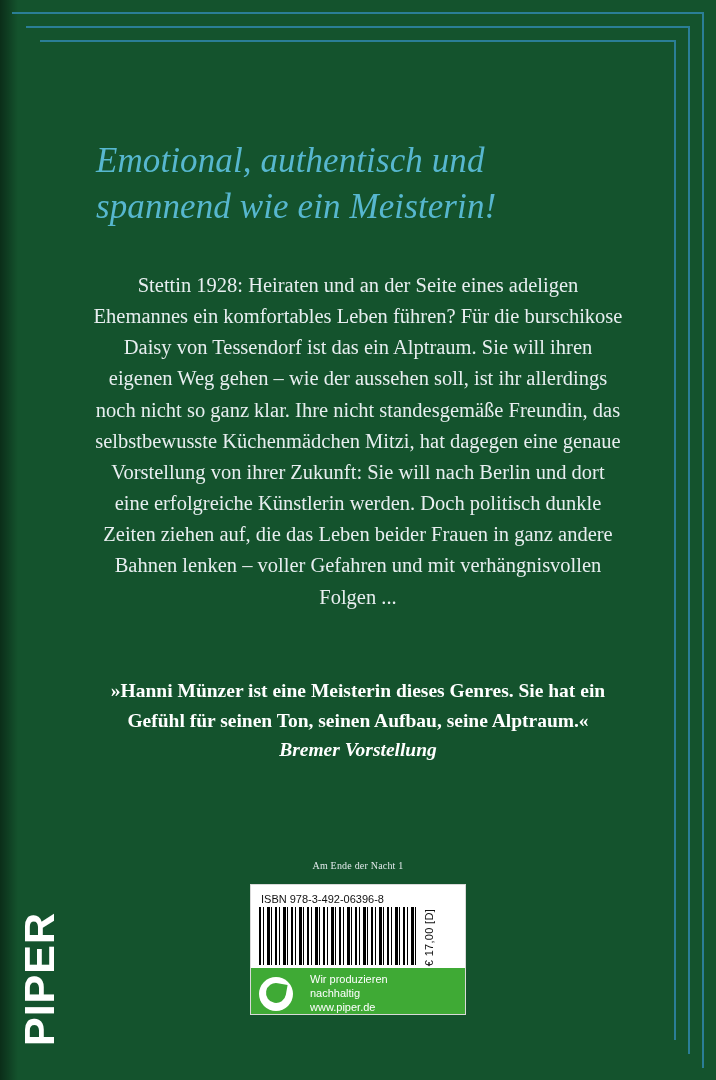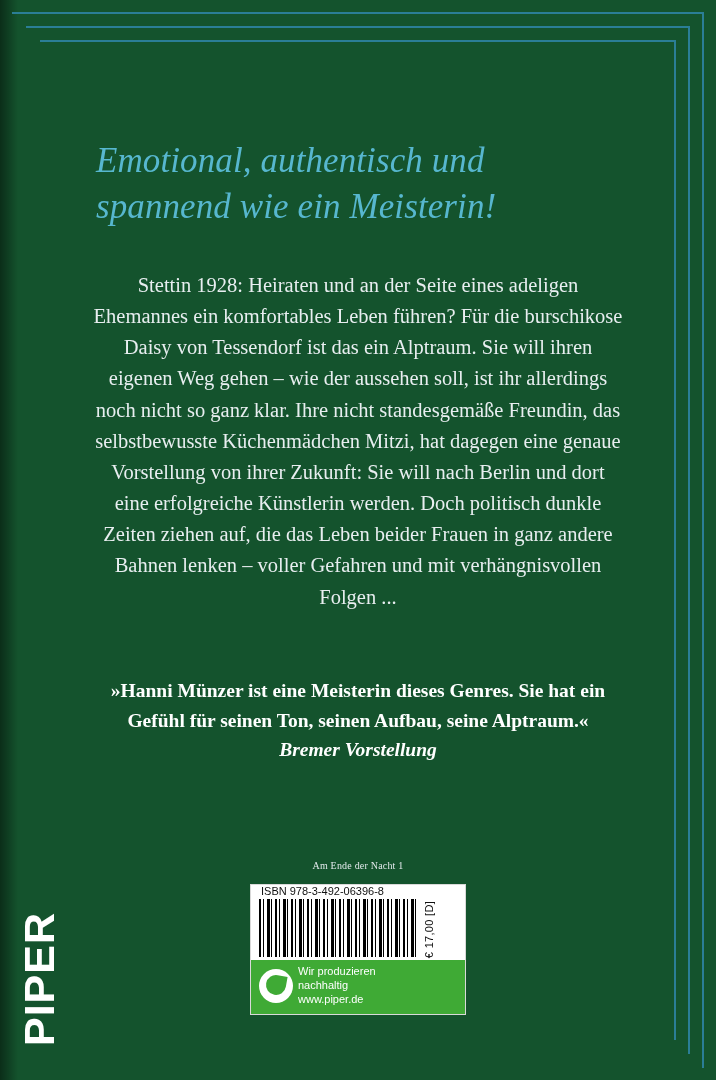--- a/index.html
+++ b/index.html
@@ -145,21 +145,21 @@
     width: 216px;
     background: #ffffff;
     border: 1px solid #d9d9d9;
     box-sizing: border-box;
     padding: 0;
   }
   .isbn-line {
     font-family: "Liberation Sans", sans-serif;
     font-size: 11px;
     color: #111;
-    padding: 0 0 2px 10px;
+    padding: 8px 0 2px 10px;
   }
   .barcode-row {
     position: relative;
     display: flex;
     align-items: flex-start;
     padding: 0 6px 2px 8px;
   }
   .bars {
     height: 58px;
     width: 158px;
@@ -186,22 +186,22 @@
     font-size: 14px;
     letter-spacing: 3px;
     color: #111;
     padding: 0 0 4px 8px;
   }
   .eco-strip {
     background: #3faa35;
     color: #ffffff;
     display: flex;
     align-items: center;
-    padding: 5px 6px 8px 8px;
-    gap: 5px;
+    padding: 5px 6px 0 8px;
+    gap: 17px;
   }
   .eco-badge {
     width: 34px;
     height: 34px;
     border-radius: 50%;
     background: #ffffff;
     position: relative;
     flex: 0 0 auto;
   }
   .eco-badge::before {

